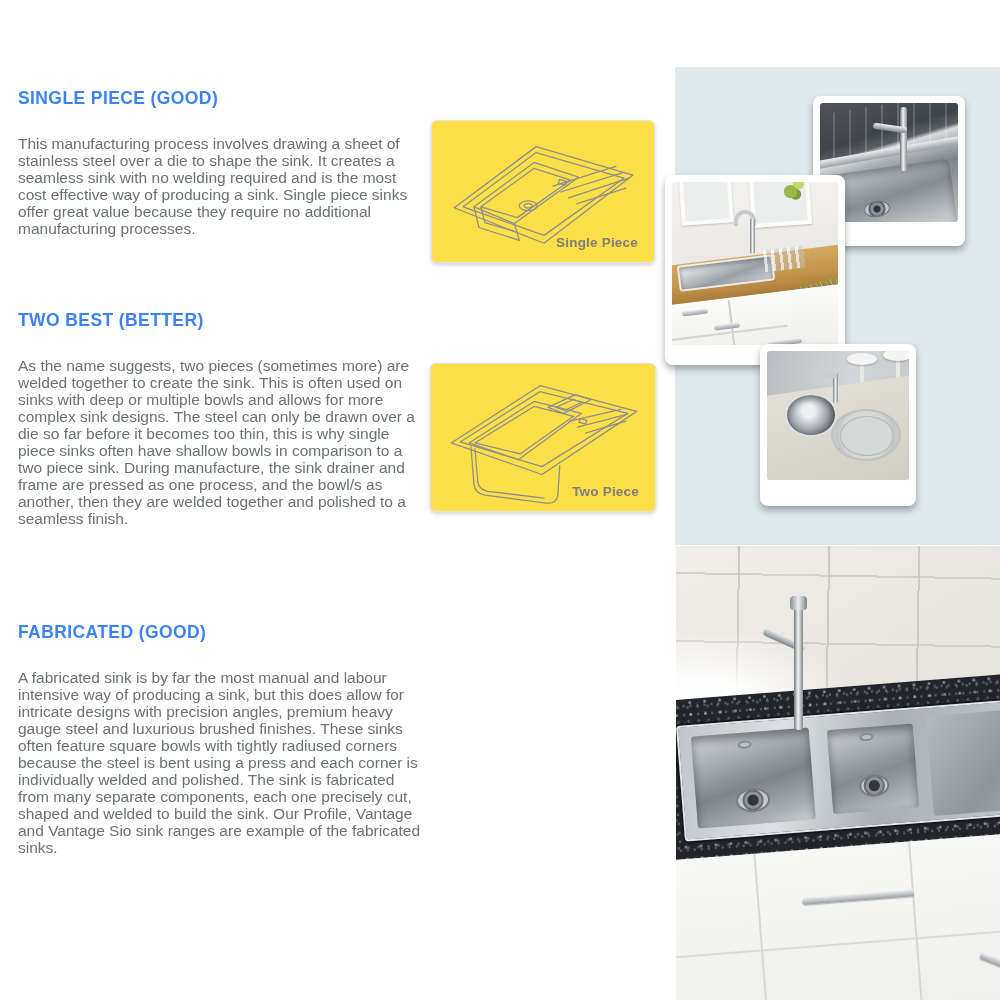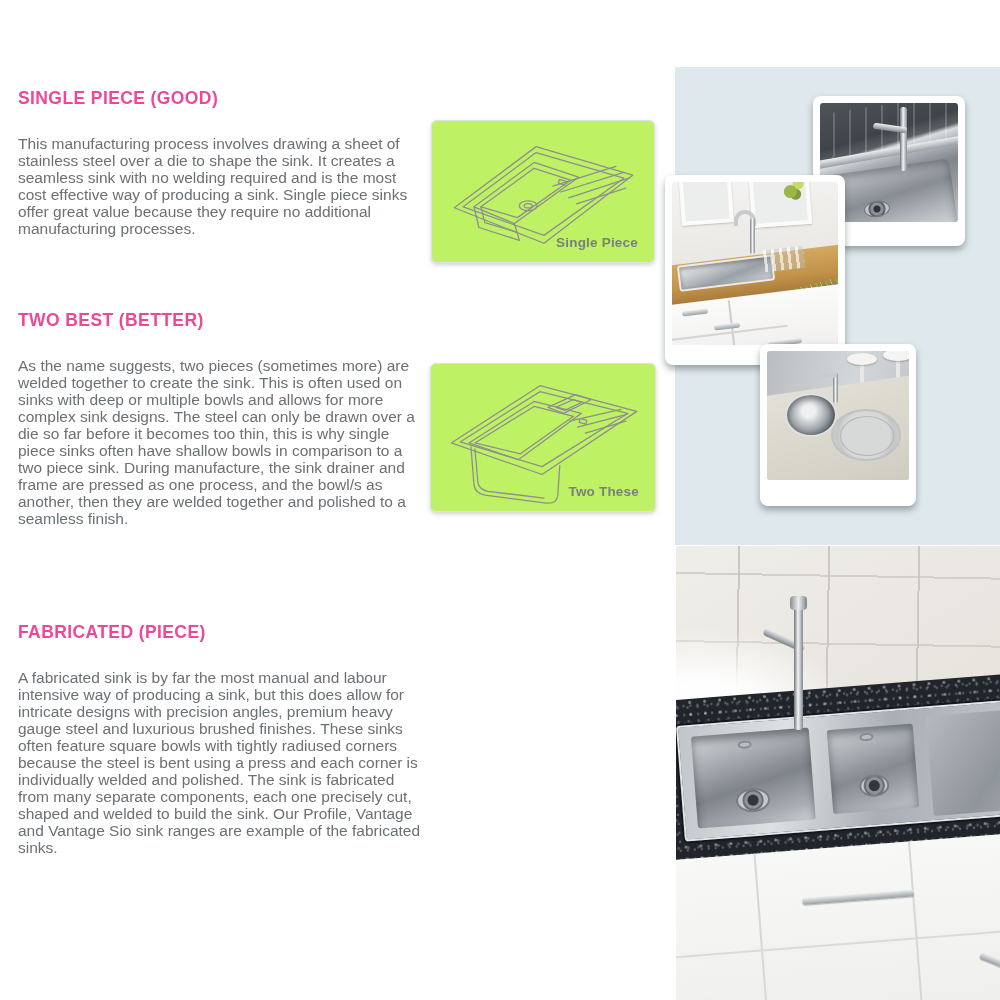--- a/index.html
+++ b/index.html
@@ -7,29 +7,29 @@
   body { font-family:"Liberation Sans", sans-serif; }
   .page { position:relative; width:1000px; height:1000px; background:#fff; overflow:hidden; }
 
   
   .info-section { position:absolute; left:18px; width:408px; }
   .sec-1 { top:88px; }
   .sec-2 { top:310px; }
   .sec-3 { top:622px; }
   .info-section h2 {
     font-size:17.5px; font-weight:bold; letter-spacing:.4px;
-    color:#ec4899; margin-bottom:26px;
+    color:#3b82f6; margin-bottom:26px;
   }
   .info-section p {
     font-size:15.5px; line-height:17px; color:#6b7074;
   }
 
   
   .diagram-card {
-    position:absolute; background:#bef264;
+    position:absolute; background:#fde047;
     border:1px solid #e2e2e2; border-radius:6px;
     box-shadow:0 2px 4px rgba(0,0,0,.18);
     overflow:hidden;
     text-decoration:underline;
   }
   .card-1 { left:431px; top:120px; width:224px; height:143px; }
   .card-2 { left:430px; top:363px; width:226px; height:149px; }
   .card-3 { left:431px; top:688px; width:224px; height:146px; }
   .diagram-card svg { position:absolute; left:0; top:0; width:100%; height:100%; }
   .diagram-label {
@@ -177,21 +177,21 @@
     <h2>SINGLE PIECE (GOOD)</h2>
     <p>This manufacturing process involves drawing a sheet of stainless steel over a die to shape the sink. It creates a seamless sink with no welding required and is the most cost effective way of producing a sink. Single piece sinks offer great value because they require no additional manufacturing processes.</p>
   </section>
 
   <section class="info-section sec-2">
     <h2>TWO BEST (BETTER)</h2>
     <p>As the name suggests, two pieces (sometimes more) are welded together to create the sink. This is often used on sinks with deep or multiple bowls and allows for more complex sink designs. The steel can only be drawn over a die so far before it becomes too thin, this is why single piece sinks often have shallow bowls in comparison to a two piece sink. During manufacture, the sink drainer and frame are pressed as one process, and the bowl/s as another, then they are welded together and polished to a seamless finish.</p>
   </section>
 
   <section class="info-section sec-3">
-    <h2>FABRICATED (PIECE)</h2>
+    <h2>FABRICATED (GOOD)</h2>
     <p>A fabricated sink is by far the most manual and labour intensive way of producing a sink, but this does allow for intricate designs with precision angles, premium heavy gauge steel and luxurious brushed finishes. These sinks often feature square bowls with tightly radiused corners because the steel is bent using a press and each corner is individually welded and polished. The sink is fabricated from many separate components, each one precisely cut, shaped and welded to build the sink. Our Profile, Vantage and Vantage Sio sink ranges are example of the fabricated sinks.</p>
   </section>
 
   <div class="diagram-card card-1">
     <svg viewBox="0 0 224 143">
       <g stroke="#8e8e8e" fill="none" stroke-width="1.3" stroke-linejoin="round" stroke-linecap="round">
         <path d="M22,88 L105,26 L203,55 L113,124 Z"></path>
         <path d="M31,87 L105,32 L194,58 L113,116 Z"></path>
         <path d="M42,87 L103,42 L148,57 L83,104 Z"></path>
         <path d="M49,87 L103,48 L140,60 L86,98 Z"></path>
@@ -219,21 +219,21 @@
         <path d="M40,84 L43,122 Q44,131 54,133 L116,141 Q127,142 128,133 L130,103"></path>
         <path d="M44,86 L47,120 Q48,127 57,129 L114,136"></path>
         <path d="M118,44 L146,31 L162,36 L134,50 Z"></path>
         <path d="M126,44 L144,36 L152,39 L135,47 Z"></path>
         <rect x="150" y="56" width="7" height="4" transform="rotate(15 153 58)"></rect>
         <path d="M140,58 L192,46"></path>
         <path d="M148,64 L198,51"></path>
         <path d="M156,70 L197,58"></path>
       </g>
     </svg>
-    <span class="diagram-label">Two These</span>
+    <span class="diagram-label">Two Piece</span>
   </div>
 
 
   <div class="blue-panel"></div>
 
   <div class="polaroid polaroid-1">
     <div class="ph">
       <div class="p1-bg"></div>
       <div class="p1-grooves"></div>
       <div class="p1-rim"></div>

